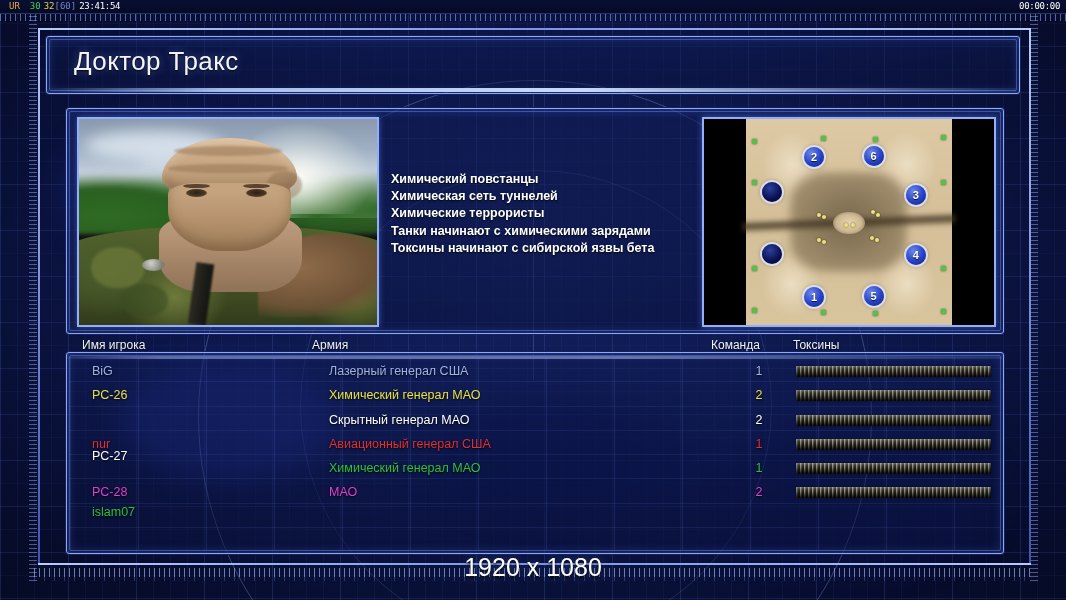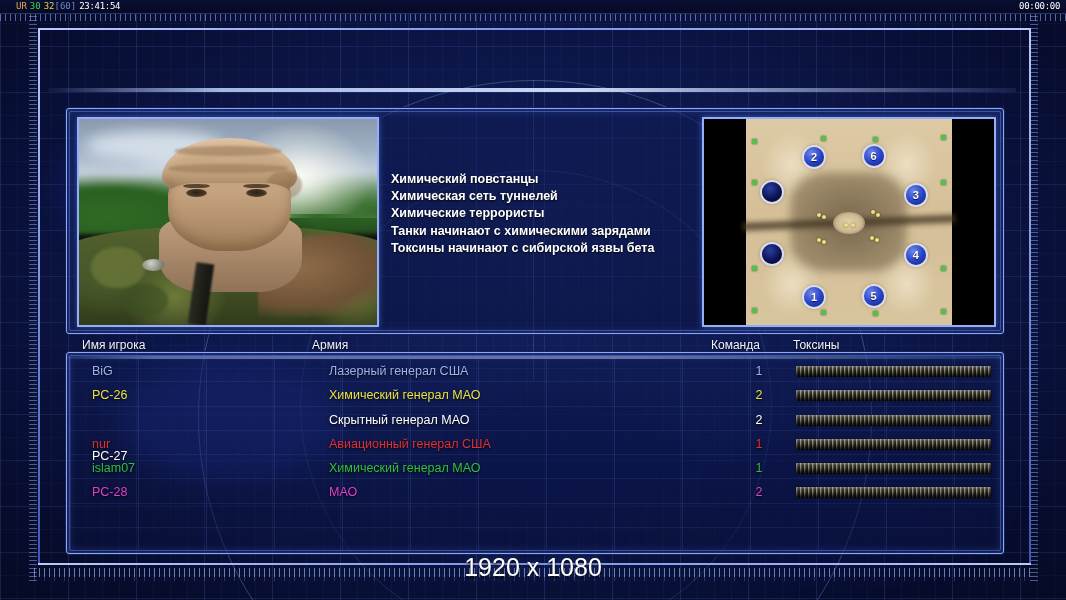--- a/index.html
+++ b/index.html
@@ -100,22 +100,22 @@
     position: absolute; left: 0; top: 0;
     width: 1066px; height: 13px;
     background: linear-gradient(to bottom, #090f33 0%, #060a24 100%);
     border-bottom: 1px solid rgba(90,120,220,0.35);
     font-family: "DejaVu Sans Mono", monospace;
     font-size: 9px;
     line-height: 13px;
     white-space: nowrap;
   }
   .topbar .seg { display: inline-block; }
-  .tb-ur     { color: #e8a94a; padding-left: 16px; }
-  .tb-n1     { color: #3fd14a; padding-left: 3px; }
+  .tb-ur     { color: #e8a94a; padding-left: 9px; }
+  .tb-n1     { color: #3fd14a; padding-left: 10px; }
   .tb-n2     { color: #e8d44a; padding-left: 3px; }
   .tb-br     { color: #6f86c8; }
   .tb-clock  { color: #ffffff; padding-left: 3px; letter-spacing: -0.3px;}
   .topbar .right {
     position: absolute; right: 6px; top: 0;
     color: #ffffff; letter-spacing: -0.3px;
   }
 
   
   .win-frame {
@@ -484,20 +484,23 @@
     <span class="right">00:00:00</span>
   </div>
 
   <div class="win-frame">
     <div class="frame-edge" style="left:0;top:0;width:2px;height:537px;background:linear-gradient(to bottom,#b9caff,#3c55b4);"></div>
     <div class="frame-edge" style="left:991px;top:0;width:2px;height:537px;background:linear-gradient(to bottom,#b9caff,#3c55b4);"></div>
     <div class="frame-edge" style="left:0;top:0;width:993px;height:2px;background:linear-gradient(to right,#b9caff,#7b93e8,#b9caff);"></div>
     <div class="frame-edge" style="left:0;top:535px;width:993px;height:2px;background:linear-gradient(to right,#b9caff,#7b93e8,#b9caff);"></div>
   </div>
 
+  <div class="panel" id="title-panel">
+    <div class="title-text">Доктор Тракс</div>
+  </div>
   <div class="title-underglow"></div>
 
   <div class="panel" id="info-panel">
 
     <div class="portrait-wrap">
       <div class="portrait">
         <div class="pt-sky"></div>
         <div class="pt-cloud" style="left:2%;top:6%;width:46%;height:14%;"></div>
         <div class="pt-cloud" style="left:20%;top:16%;width:40%;height:10%;opacity:.6;"></div>
         <div class="pt-treeline"></div>
@@ -611,21 +614,21 @@
         </div>
         <div class="prow">
           <div class="cell c-name" style="color: rgb(224, 48, 48);">nur</div>
           <div class="cell c-army" style="color: rgb(224, 48, 48);">Авиационный генерал США</div>
           <div class="cell c-team" style="color: rgb(224, 48, 48);">1</div>
           <div class="cell c-prog">
             <div class="pbar" style="width: 195px;"></div>
           </div>
         </div>
         <div class="prow">
-          <div class="cell c-name" style="color: rgb(47, 192, 58);">islam07</div>
+          <div class="cell c-name" style="color: rgb(47, 192, 58); margin-top: 44px;">islam07</div>
           <div class="cell c-army" style="color: rgb(47, 192, 58);">Химический генерал МАО</div>
           <div class="cell c-team" style="color: rgb(47, 192, 58);">1</div>
           <div class="cell c-prog">
             <div class="pbar" style="width: 195px;"></div>
           </div>
         </div>
         <div class="prow">
           <div class="cell c-name" style="color: rgb(224, 64, 200);">PC-28</div>
           <div class="cell c-army" style="color: rgb(224, 64, 200);">МАО</div>
           <div class="cell c-team" style="color: rgb(224, 64, 200);">2</div>

